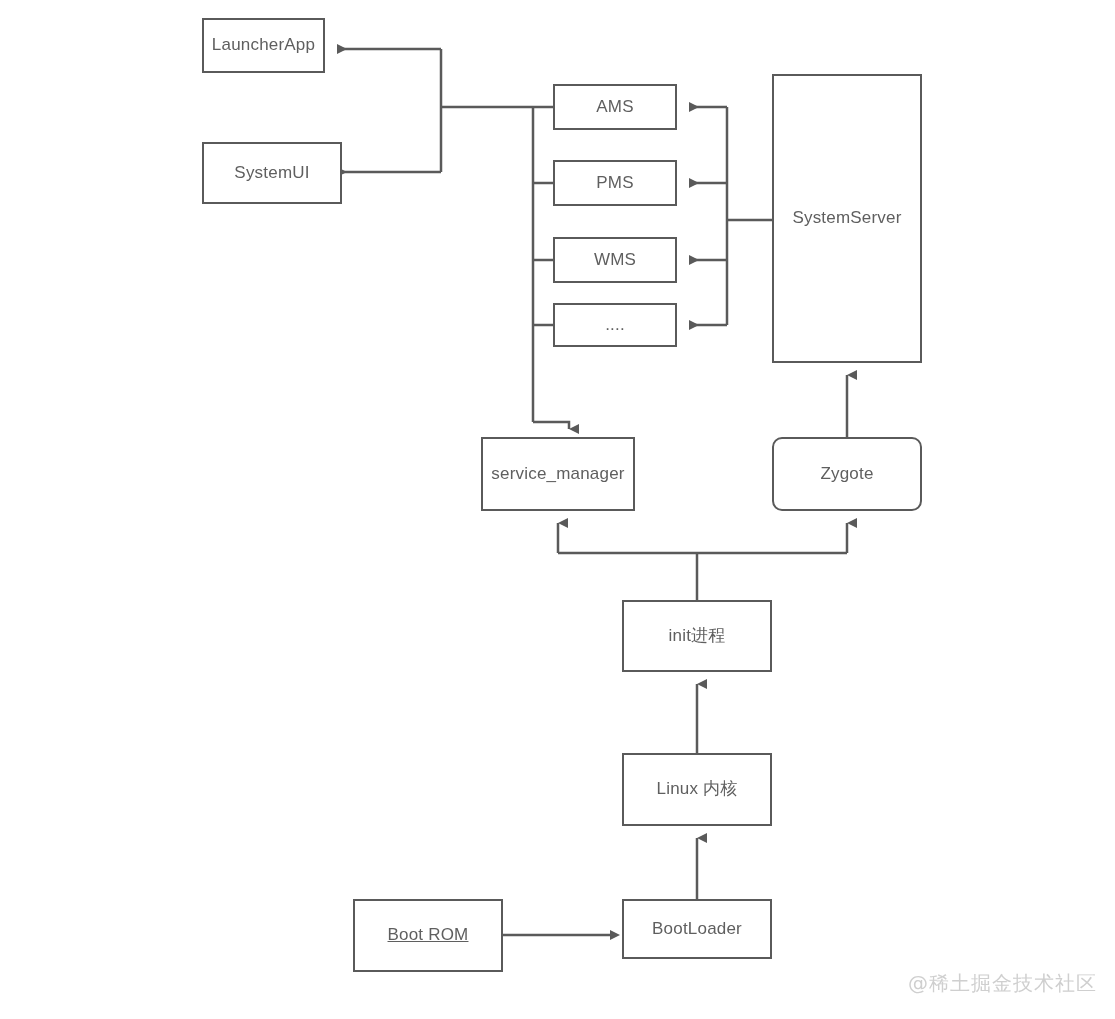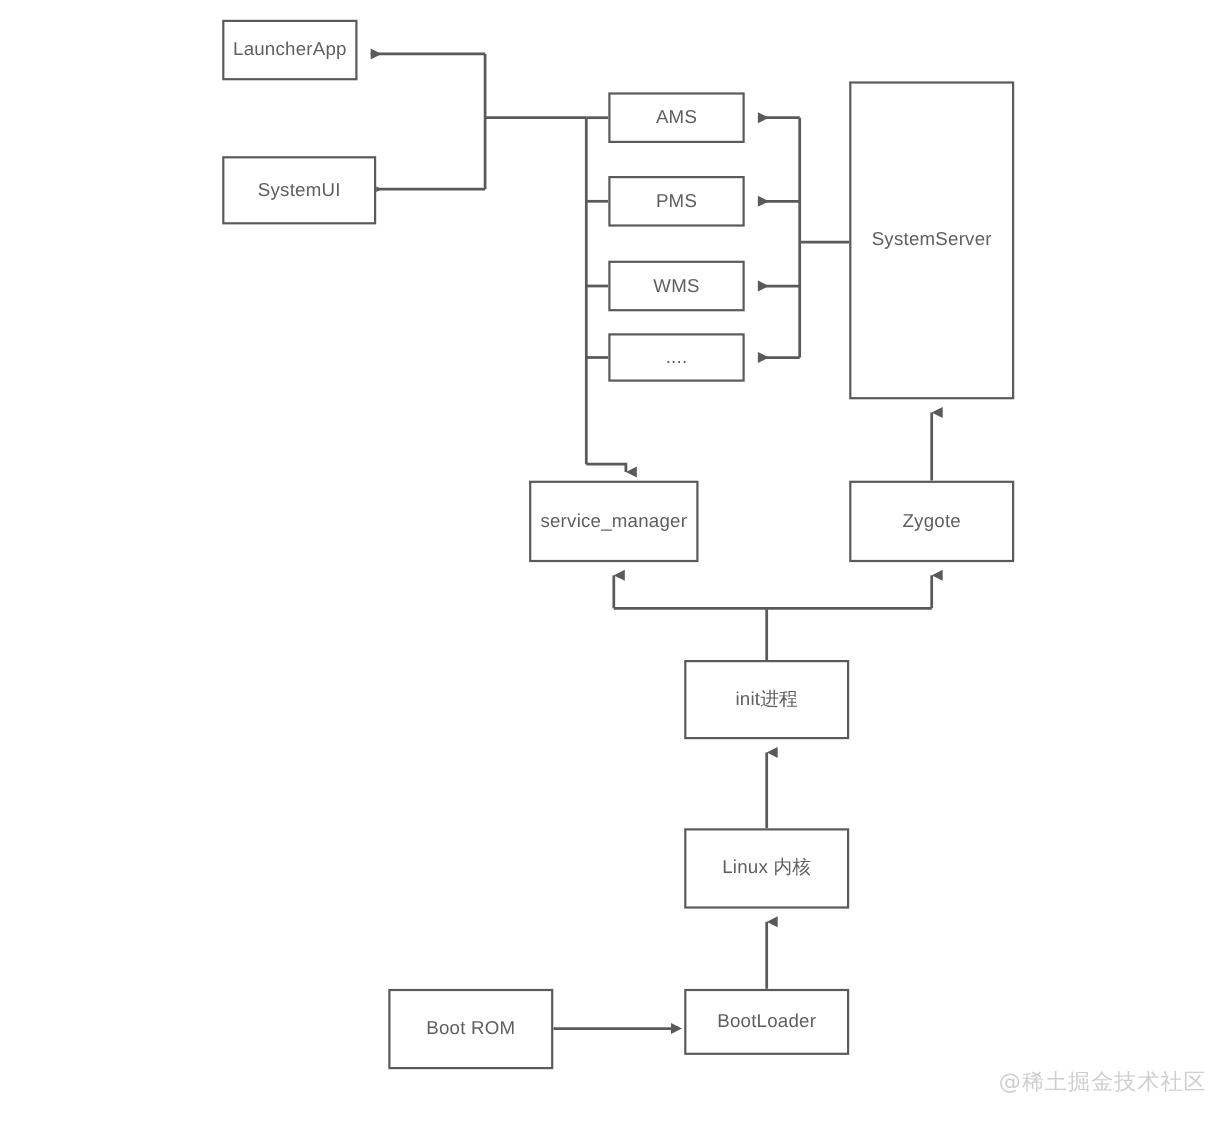--- a/index.html
+++ b/index.html
@@ -138,33 +138,33 @@
   </div>
 
   <div class="node-box" style="left:772px; top:74px; width:150px; height:289px;">
     <span class="node-label">SystemServer</span>
   </div>
 
   <div class="node-box" style="left:481px; top:437px; width:154px; height:74px;">
     <span class="node-label">service_manager</span>
   </div>
 
-  <div class="node-box" style="left:772px; top:437px; width:150px; height:74px;">
+  <div class="node-box" style="left:772px; top:437px; width:150px; height:74px;border-radius:10px;">
     <span class="node-label">Zygote</span>
   </div>
 
   <div class="node-box" style="left:622px; top:600px; width:150px; height:72px;">
     <span class="node-label">init进程</span>
   </div>
 
   <div class="node-box" style="left:622px; top:753px; width:150px; height:73px;">
     <span class="node-label">Linux 内核</span>
   </div>
 
-  <div class="node-box" style="left:353px; top:899px; width:150px; height:73px;">
+  <div class="node-box" style="left:353px; top:899px; width:150px; height:73px;text-decoration:underline;">
     <span class="node-label">Boot ROM</span>
   </div>
 
   <div class="node-box" style="left:622px; top:899px; width:150px; height:60px;">
     <span class="node-label">BootLoader</span>
   </div>
 
   <div class="watermark">@稀土掘金技术社区</div>
 
 </div>

